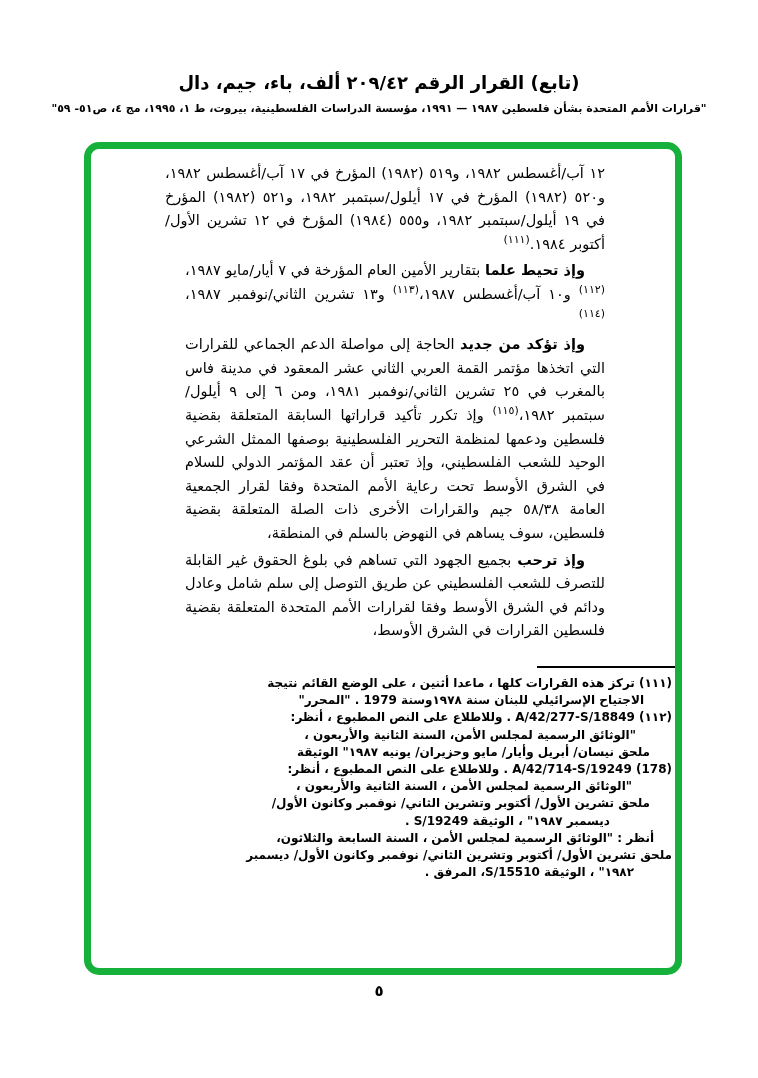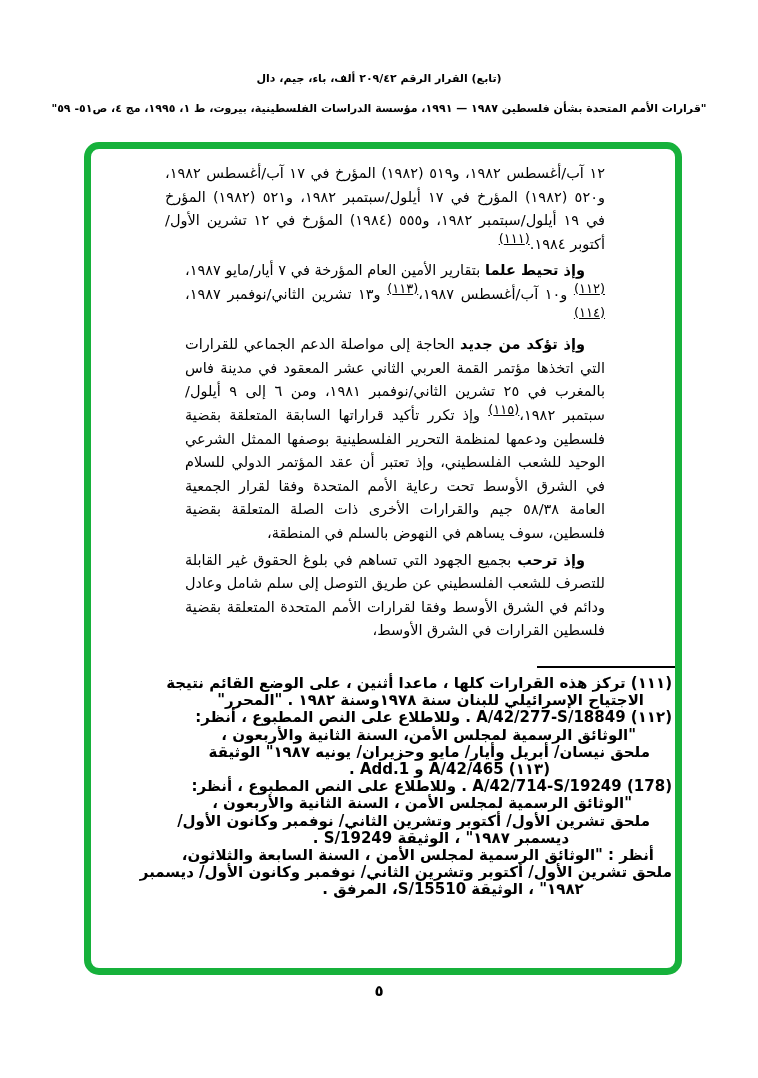--- a/index.html
+++ b/index.html
@@ -4,49 +4,49 @@
 <style>
   html,body { margin:0; padding:0; background:#ffffff; }
   .page {
     position:relative; width:758px; height:1078px; background:#ffffff;
     font-family:"DejaVu Sans","Liberation Sans",sans-serif; color:#000;
     overflow:hidden;
   }
   .header-title {
     position:absolute; top:72px; left:0; right:0;
     text-align:center; direction:rtl;
-    font-weight:bold; font-size:11px; letter-spacing:0.2px;
+    font-weight:bold; font-size:18px; letter-spacing:0.2px;
   }
   .header-source {
     position:absolute; top:102px; left:0; right:0;
     text-align:center; direction:rtl;
     font-weight:bold; font-size:11px;
   }
   .content-frame {
     position:absolute; left:84px; top:142px;
     width:584px; height:819px;
     border:7px solid #16b13b; border-radius:15px;
   }
   .body-text {
     position:absolute; top:162px; right:153px; width:440px;
     direction:rtl; text-align:justify;
     font-size:14.5px; line-height:23.6px;
   }
   .body-text p { margin:0 0 3px 0; }
   .body-text p.indent { text-indent:20px;margin-left:20px; }
-  .body-text sup { font-size:13px; line-height:0; vertical-align:super;text-decoration:underline; }
+  .body-text sup { font-size:11px; line-height:0; vertical-align:super; }
   .seg-bold { font-weight:bold; }
   .fn-separator {
     position:absolute; left:537px; top:666px; width:138px; height:0;
     border-top:2px solid #000;
   }
   .footnotes {
     position:absolute; top:675px; right:86px; width:400px;
-    direction:rtl; text-align:center;
-    font-size:15px; font-weight:bold; line-height:17.2px;
+    direction:rtl; text-align:right;
+    font-size:12px; font-weight:bold; line-height:17.2px;
   }
   .fn-line { white-space:nowrap; }
   .page-number {
     position:absolute; top:982px; left:0; right:0;
     text-align:center; font-weight:bold; font-size:15px;
   }
 </style>
 </head>
 <body>
 
@@ -62,25 +62,24 @@
       <p><span>١٢ آب/أغسطس ١٩٨٢، و٥١٩ (١٩٨٢) المؤرخ في ١٧ آب/أغسطس ١٩٨٢، و٥٢٠ (١٩٨٢) المؤرخ في ١٧ أيلول/سبتمبر ١٩٨٢، و٥٢١ (١٩٨٢) المؤرخ في ١٩ أيلول/سبتمبر ١٩٨٢، و٥٥٥ (١٩٨٤) المؤرخ في ١٢ تشرين الأول/أكتوبر ١٩٨٤.</span><sup>(١١١)</sup></p>
       <p class="indent"><span class="seg-bold">وإذ تحيط علما</span><span> بتقارير الأمين العام المؤرخة في ٧ أيار/مايو ١٩٨٧،</span><sup>(١١٢)</sup><span> و١٠ آب/أغسطس ١٩٨٧،</span><sup>(١١٣)</sup><span> و١٣ تشرين الثاني/نوفمبر ١٩٨٧،</span><sup>(١١٤)</sup></p>
       <p class="indent"><span class="seg-bold">وإذ تؤكد من جديد</span><span> الحاجة إلى مواصلة الدعم الجماعي للقرارات التي اتخذها مؤتمر القمة العربي الثاني عشر المعقود في مدينة فاس بالمغرب في ٢٥ تشرين الثاني/نوفمبر ١٩٨١، ومن ٦ إلى ٩ أيلول/سبتمبر ١٩٨٢،</span><sup>(١١٥)</sup><span> وإذ تكرر تأكيد قراراتها السابقة المتعلقة بقضية فلسطين ودعمها لمنظمة التحرير الفلسطينية بوصفها الممثل الشرعي الوحيد للشعب الفلسطيني، وإذ تعتبر أن عقد المؤتمر الدولي للسلام في الشرق الأوسط تحت رعاية الأمم المتحدة وفقا لقرار الجمعية العامة ٥٨/٣٨ جيم والقرارات الأخرى ذات الصلة المتعلقة بقضية فلسطين، سوف يساهم في النهوض بالسلم في المنطقة،</span></p>
       <p class="indent"><span class="seg-bold">وإذ ترحب</span><span> بجميع الجهود التي تساهم في بلوغ الحقوق غير القابلة للتصرف للشعب الفلسطيني عن طريق التوصل إلى سلم شامل وعادل ودائم في الشرق الأوسط وفقا لقرارات الأمم المتحدة المتعلقة بقضية فلسطين القرارات في الشرق الأوسط،</span></p>
     </div>
 
   <div class="fn-separator"></div>
 
   <div class="footnotes">
       <div class="fn-line" style="padding-right: 0px;">(١١١) تركز هذه القرارات كلها ، ماعدا أثنين ، على الوضع القائم نتيجة</div>
-      <div class="fn-line" style="padding-right: 28px;">الاجتياح الإسرائيلي للبنان سنة ١٩٧٨وسنة ١٩٨٢ . "المحرر"</div>
+      <div class="fn-line" style="padding-right: 28px;">الاجتياح الإسرائيلي للبنان سنة ١٩٧٨وسنة 1979 . "المحرر"</div>
       <div class="fn-line" style="padding-right: 0px;">(١١٢) A/42/277-S/18849 . وللاطلاع على النص المطبوع ، أنظر:</div>
       <div class="fn-line" style="padding-right: 36px;">"الوثائق الرسمية لمجلس الأمن، السنة الثانية والأربعون ،</div>
       <div class="fn-line" style="padding-right: 22px;">ملحق نيسان/ أبريل وأيار/ مايو وحزيران/ يونيه ١٩٨٧" الوثيقة</div>
-      <div class="fn-line" style="padding-right: 45px;">(١١٣) A/42/465 و Add.1 .</div>
       <div class="fn-line" style="padding-right: 0px;">(178) A/42/714-S/19249 . وللاطلاع على النص المطبوع ، أنظر:</div>
       <div class="fn-line" style="padding-right: 40px;">"الوثائق الرسمية لمجلس الأمن ، السنة الثانية والأربعون ،</div>
       <div class="fn-line" style="padding-right: 22px;">ملحق تشرين الأول/ أكتوبر وتشرين الثاني/ نوفمبر وكانون الأول/</div>
       <div class="fn-line" style="padding-right: 62px;">ديسمبر ١٩٨٧" ، الوثيقة S/19249 .</div>
       <div class="fn-line" style="padding-right: 18px;">أنظر : "الوثائق الرسمية لمجلس الأمن ، السنة السابعة والثلاثون،</div>
       <div class="fn-line" style="padding-right: 0px;">ملحق تشرين الأول/ أكتوبر وتشرين الثاني/ نوفمبر وكانون الأول/ ديسمبر</div>
       <div class="fn-line" style="padding-right: 38px;">١٩٨٢" ، الوثيقة S/15510، المرفق .</div>
     </div>
 
   <div class="page-number">٥</div>

